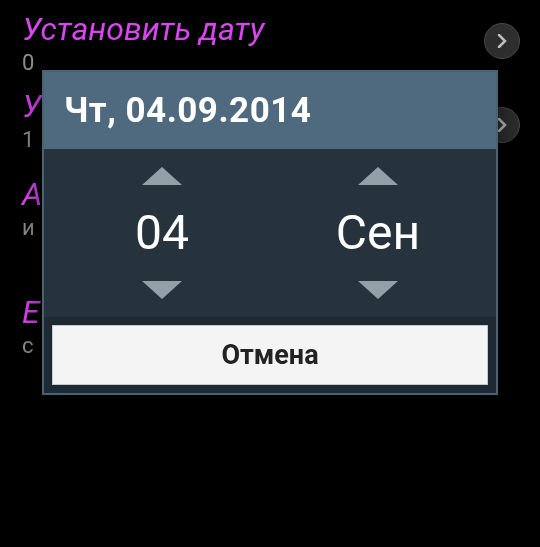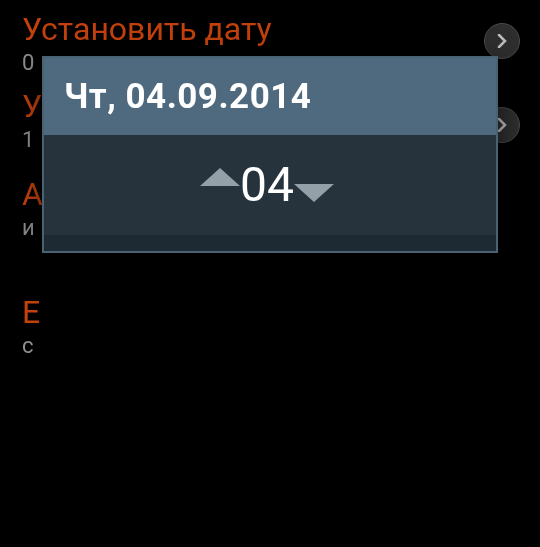--- a/index.html
+++ b/index.html
@@ -9,21 +9,21 @@
     font-family: Roboto, "Segoe UI", Arial, sans-serif;
     position: relative;
     color: #e6e6e6;
   }
 
   
   .bg-item {
     position: relative;
     padding: 4px 22px 6px 22px;
   }
-  .bg-title { font-size: 32px; color: #c2410c; padding-top: 2px; }
+  .bg-title { font-size: 32px; color: #d946ef; padding-top: 2px; font-style: italic; }
   .bg-sub   { font-size: 22px; color: #8f8f8f; margin-top: 2px; }
   .bg-chevron {
     position: absolute;
     right: 20px;
     top: 50%;
     transform: translateY(-50%);
     width: 36px; height: 36px;
     background: #2e2e2e;
     border-radius: 50%;
     border: 1px solid #4a4a4a;
@@ -37,21 +37,21 @@
     width: 38px; height: 38px;
     border: 2px solid #3a3a3a;
     background: #000;
     display: flex; align-items: center; justify-content: center;
   }
 
   
   .overlay {
     position: absolute;
     left: 0; right: 0;
-    top: 56px;
+    top: 70px;
     display: flex;
     justify-content: center;
   }
   .dialog {
     width: 456px;
     background: #1e2a33;
     border: 2px solid #4a6374;
     box-shadow: 0 8px 28px rgba(0,0,0,0.6);
   }
   .dlg-header {
@@ -62,21 +62,21 @@
     color: #fff;
     letter-spacing: 0.5px;
   }
   .spinners {
     display: flex;
     justify-content: space-around;
     align-items: center;
     padding: 18px 10px 18px 10px;
     background: #26333d;
   }
-  .spinner { width: 140px; display: flex; flex-direction: row; align-items: center; }
+  .spinner { width: 140px; display: flex; flex-direction: column; align-items: center; }
   .tri-up, .tri-down {
     width: 0; height: 0;
     border-left: 20px solid transparent;
     border-right: 20px solid transparent;
     cursor: pointer;
   }
   .tri-up   { border-bottom: 18px solid #94a0a8; margin-bottom: 16px; }
   .tri-down { border-top: 18px solid #94a0a8; margin-top: 16px; }
   .spin-val {
     font-size: 48px;
@@ -148,21 +148,27 @@
     <div class="dlg-header">Чт, 04.09.2014</div>
 
     <div class="spinners">
 
       <div class="spinner">
         <div class="tri-up"></div>
         <div class="spin-val">04</div>
         <div class="tri-down"></div>
       </div>
 
+      <div class="spinner">
+        <div class="tri-up"></div>
+        <div class="spin-val">Сен</div>
+        <div class="tri-down"></div>
+      </div>
 
 
     </div>
 
     <div class="dlg-buttons">
+      <div class="dlg-btn">Отмена</div>
     </div>
 
   </div>
 </div>
 
 </body></html>

